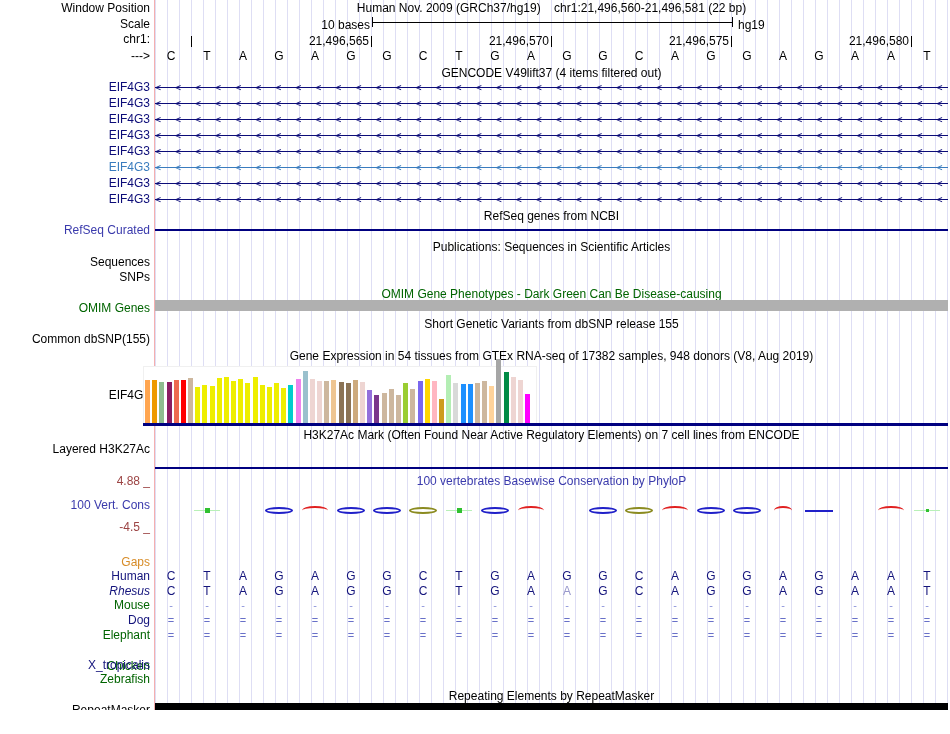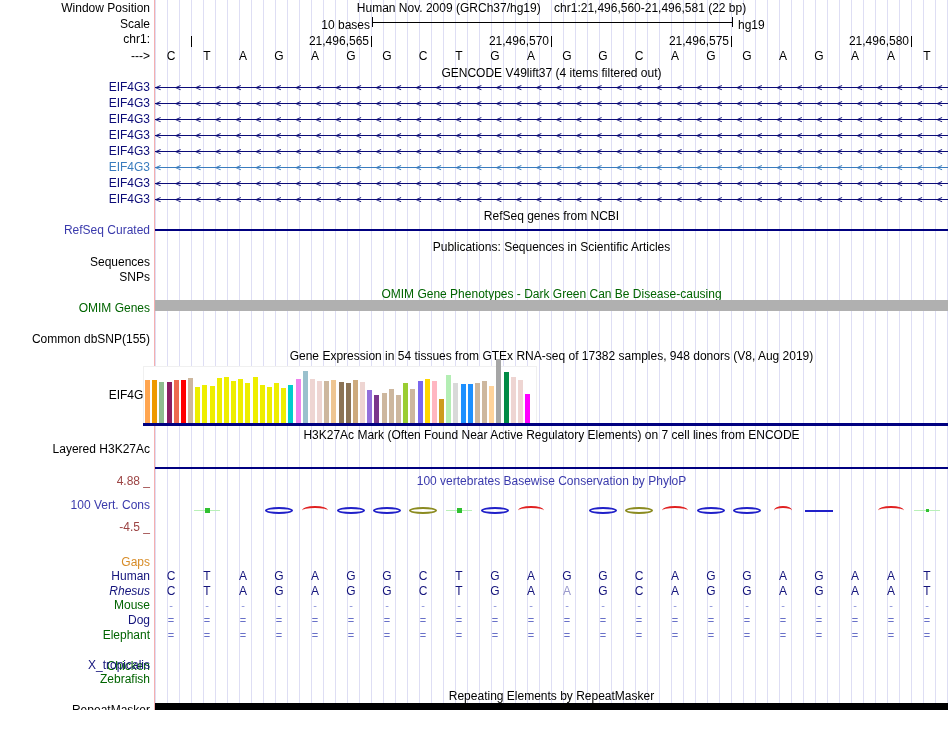--- a/index.html
+++ b/index.html
@@ -129,20 +129,21 @@
   <div class="hline" style="top:229px;height:2px"></div>
 
   <div class="title" style="top:241px">Publications: Sequences in Scientific Articles</div>
   <div class="lbl" style="top:256px">Sequences</div>
   <div class="lbl" style="top:271px">SNPs</div>
 
   <div class="title green-label" style="top:288px">OMIM Gene Phenotypes - Dark Green Can Be Disease-causing</div>
   <div class="lbl green-label" style="top:302px">OMIM Genes</div>
   <div class="hline" style="top:300px;height:11px;background:#b0b0b0"></div>
 
+  <div class="title" style="top:318px">Short Genetic Variants from dbSNP release 155</div>
   <div class="lbl" style="top:333px">Common dbSNP(155)</div>
 
   <div class="title" style="top:350px">Gene Expression in 54 tissues from GTEx RNA-seq of 17382 samples, 948 donors (V8, Aug 2019)</div>
   <div class="lbl" style="top:389px">EIF4G3</div>
   <div id="gtex-box"></div>
   <div id="gtex-bars">
       <div class="bar" title="Adipose - Subcutaneous" style="left: 145px; top: 380px; height: 43px; background: rgb(255, 165, 79);"></div>
       <div class="bar" title="Adipose - Visceral (Omentum)" style="left: 152.2px; top: 380px; height: 43px; background: rgb(238, 154, 0);"></div>
       <div class="bar" title="Adrenal Gland" style="left: 159.3px; top: 382px; height: 41px; background: rgb(143, 188, 143);"></div>
       <div class="bar" title="Artery - Aorta" style="left: 166.5px; top: 382px; height: 41px; background: rgb(139, 28, 98);"></div>

